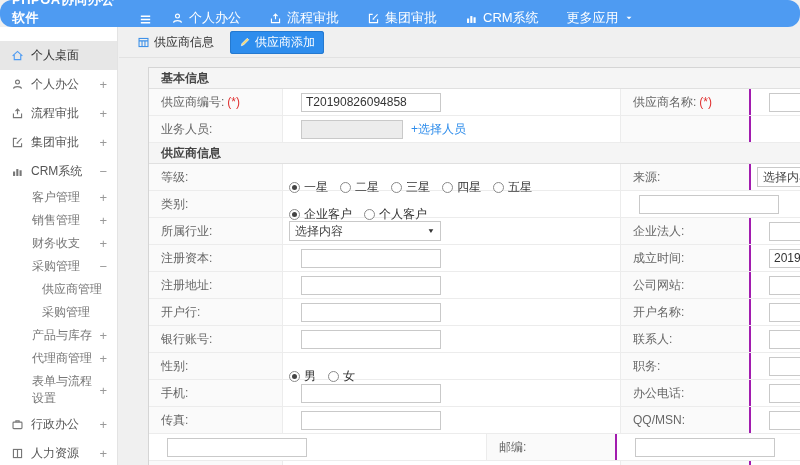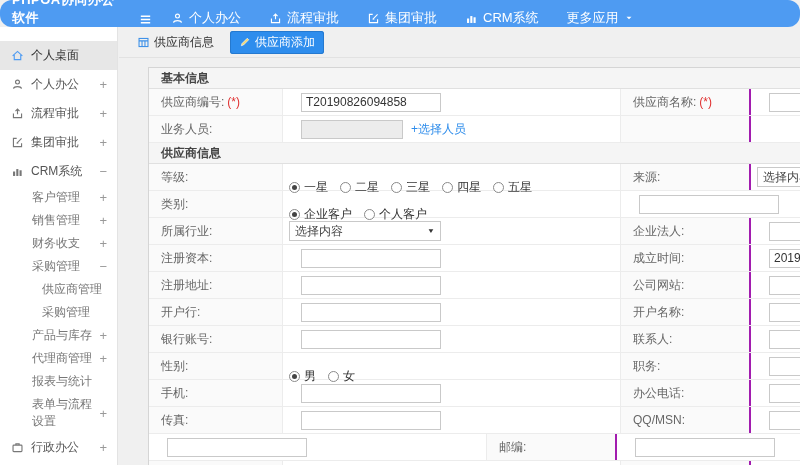--- a/index.html
+++ b/index.html
@@ -196,23 +196,20 @@
     </div>
     <div class="side-item lvl1">
       <span>产品与库存</span>
       <span class="expand">+</span>
     </div>
     <div class="side-item lvl1">
       <span>代理商管理</span>
       <span class="expand">+</span>
     </div>
     <div class="side-item lvl1">
-      <span>报表与统计</span>
-    </div>
-    <div class="side-item lvl1">
       <span>表单与流程设置</span>
       <span class="expand tight">+</span>
     </div>
     <div class="side-item lvl0">
       <span class="icon sicon">
         <svg width="13" height="13" viewBox="0 0 16 16" fill="none" stroke="currentColor" stroke-width="1.4">
           <rect x="2.5" y="5" width="11" height="8" rx="1"></rect>
           <path d="M6 5V3.5h4V5"></path>
         </svg>
       </span>

